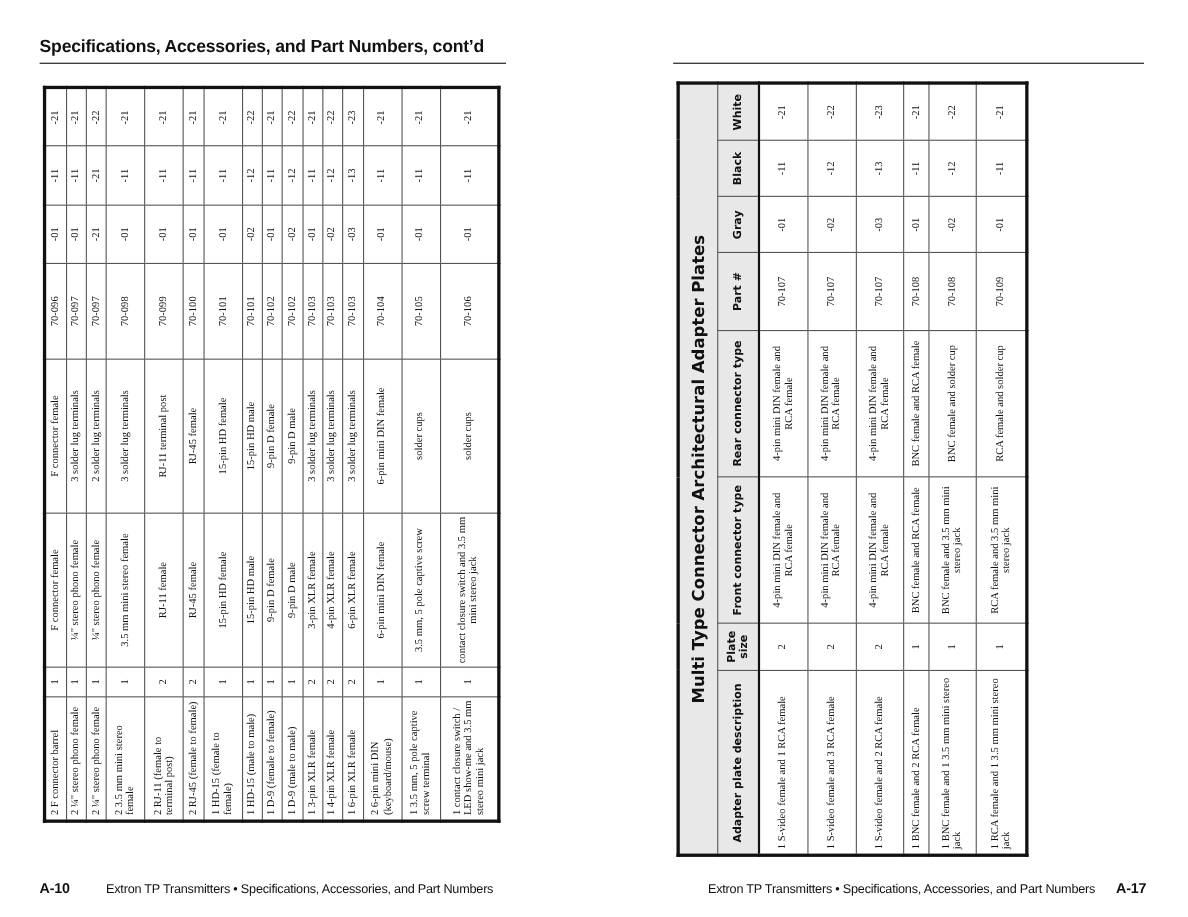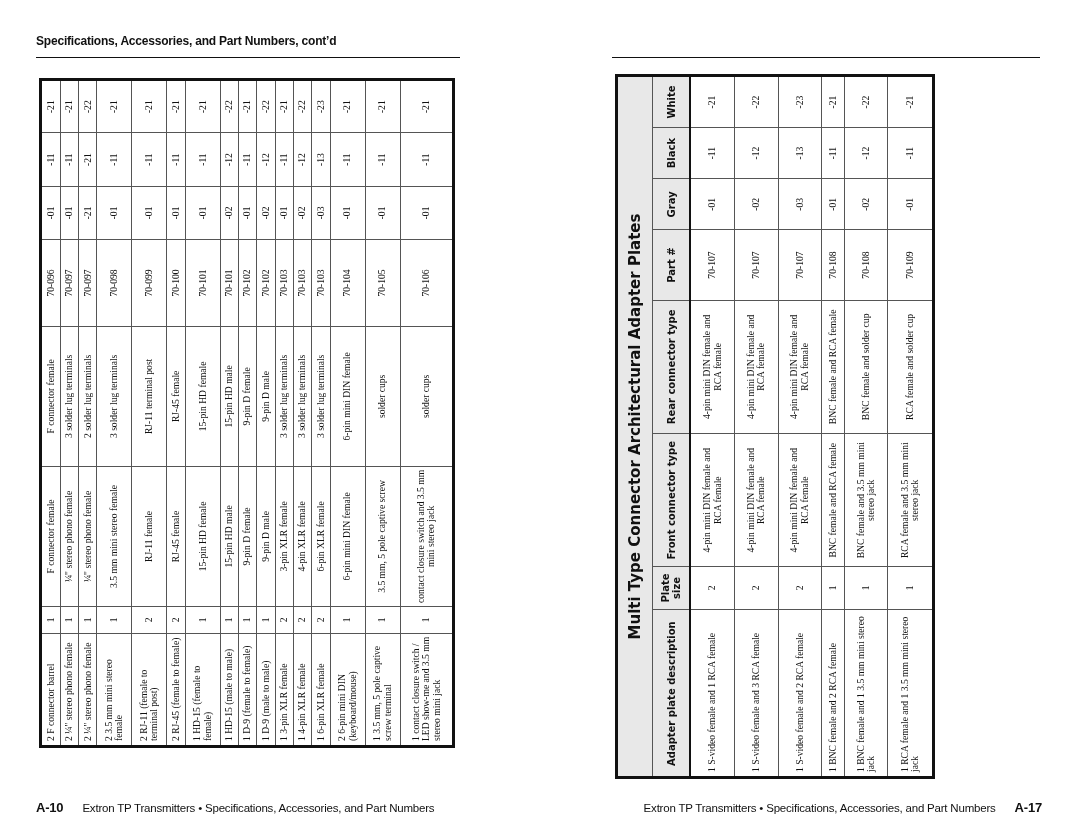--- a/index.html
+++ b/index.html
@@ -1,19 +1,19 @@
 <!DOCTYPE html>
 <html><head>
 <meta charset="utf-8">
 <style>
   html, body { margin:0; padding:0; background:#ffffff; }
   body { width:1080px; height:834px; position:relative; overflow:hidden;
          font-family:"Liberation Sans", "DejaVu Sans", sans-serif; color:#111; }
 
-  .left-title { position:absolute; left:36px; top:34px; font-size:12px; font-weight:bold;
+  .left-title { position:absolute; left:36px; top:34px; font-size:16px; font-weight:bold;
                 letter-spacing:-0.2px; white-space:nowrap; }
   .left-rule { position:absolute; left:36px; top:57px; width:424px; height:0; border-top:1.5px solid #111; }
   .right-rule { position:absolute; left:612px; top:57px; width:428px; height:0; border-top:1.5px solid #111; }
 
   
   .rot { position:absolute; transform-origin:0 0; transform:rotate(-90deg); }
   #left-rot  { left:39px;  top:748px; width:670px; height:416px; }
   #right-rot { left:615px; top:779px; width:705px; height:320px; }
 
   table { border-collapse:collapse; width:100%; height:100%; table-layout:fixed;
@@ -28,21 +28,21 @@
                       font-weight:bold; text-align:center; height:34px; border:none; border-bottom:1px solid #555; }
   .rt .hdr th { background:#e8e8e8; font-family:"DejaVu Sans", sans-serif; font-size:10px; font-weight:bold;
                 line-height:11px; height:36px; }
   .rt .hdr th.desc-h { text-align:left; padding-left:10px; }
   .rt tbody tr td:first-child { text-align:left; padding-left:4px; }
   .rt .hdr { border-bottom:2.5px solid #111; }
 
   .footer { position:absolute; top:800px; font-size:11.5px; white-space:nowrap; letter-spacing:-0.2px; }
   .footer .pg { font-weight:bold; font-size:13px; }
   #footer-left { left:36px; }
-  #footer-left .pg { margin-right:16px; }
+  #footer-left .pg { margin-right:30px; }
   #footer-right { right:38px; }
   #footer-right .pg { margin-left:16px; }
 </style>
 </head>
 <body>
 
 <div class="left-title">Specifications, Accessories, and Part Numbers, cont’d</div>
 <div class="left-rule"></div>
 
 <div class="rot" id="left-rot">

